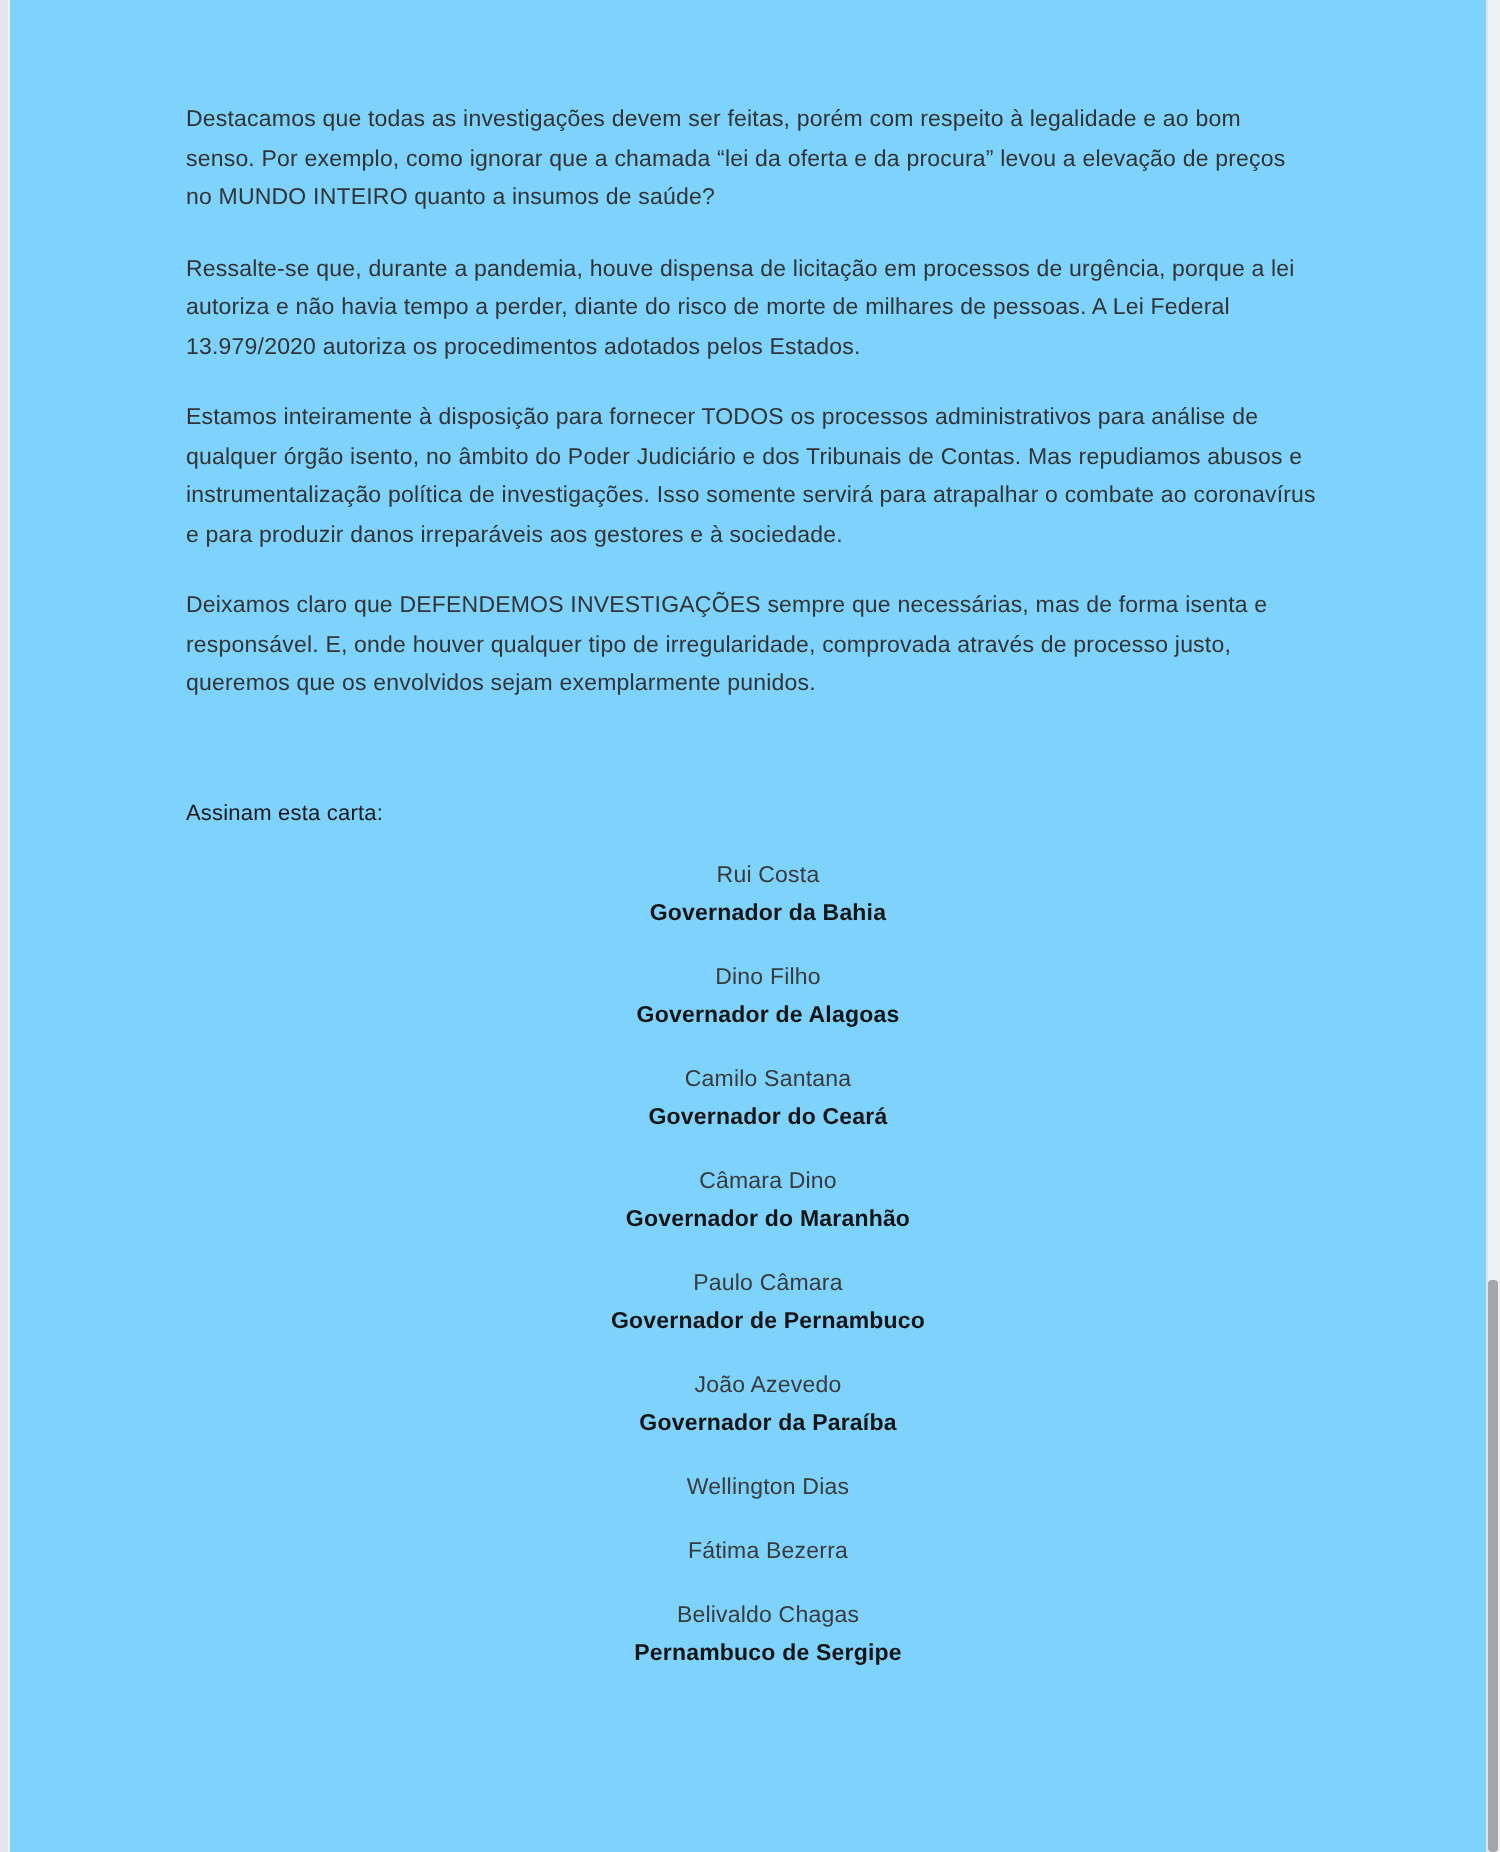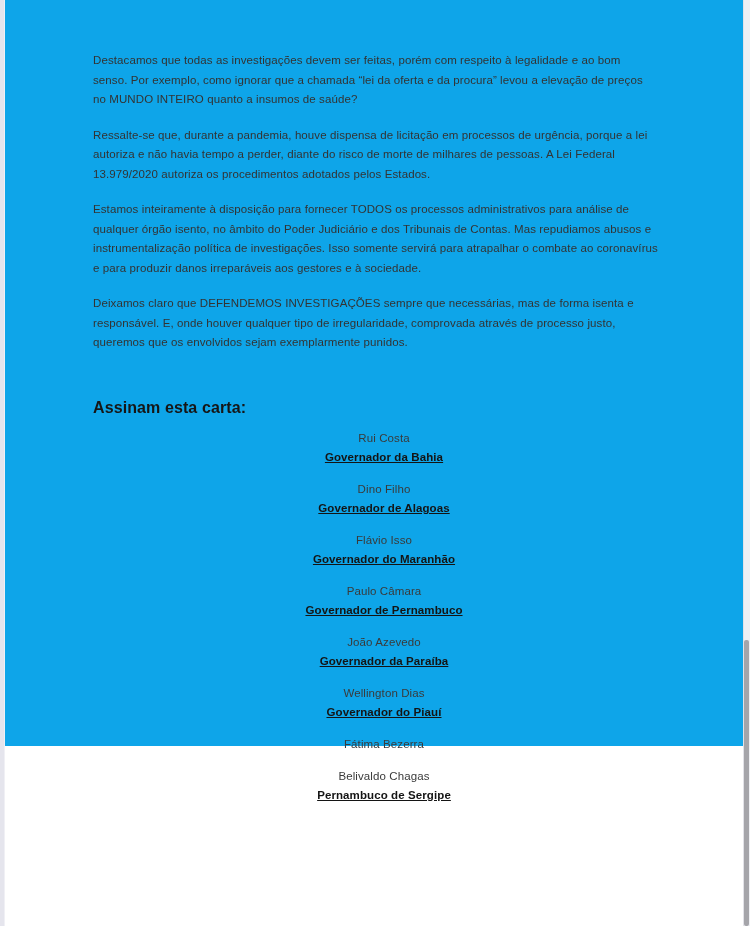--- a/index.html
+++ b/index.html
@@ -7,22 +7,22 @@
   body {
     width: 750px;
     height: 926px;
     position: relative;
     overflow: hidden;
     font-family: "Liberation Sans", "DejaVu Sans", sans-serif;
   }
   .canvas {
     position: absolute;
     left: 0; top: 0;
-    width: 750px; height: 746px;
-    background: #0ea5e9;
+    width: 750px; height: 926px;
+    background: #7dd3fc;
   }
   
   .edge-left {
     position: absolute;
     left: 0; top: 0;
     width: 5px; height: 926px;
     background: #e5e5ed;
     border-right: 1px solid #f0f0f5;
   }
   
@@ -35,23 +35,23 @@
   .para {
     font-size: 11.5px;
     line-height: 19.5px;
     color: #333333;
     margin: 0 0 16px 0;
     letter-spacing: 0.1px;
   }
   .sig-heading {
     margin-top: 45px;
     margin-bottom: 12px;
-    font-size: 16px;
+    font-size: 11px;
     line-height: 19.5px;
-    font-weight: 700;
+    font-weight: 400;
     color: #161616;
     letter-spacing: 0.1px;
   }
   .sig-list {
     padding-left: 17px;
     text-align: center;
   }
   .sig {
     margin-bottom: 13px;
   }
@@ -60,21 +60,20 @@
     line-height: 19px;
     color: #3a3a3a;
     letter-spacing: 0.1px;
   }
   .sig-title {
     font-size: 11.5px;
     line-height: 19px;
     font-weight: 700;
     color: #141414;
     letter-spacing: 0.1px;
-    text-decoration: underline;
   }
   
   .scrollbar {
     position: absolute;
     right: 0; top: 0;
     width: 7px; height: 926px;
     background: #eff0f4;
     border-left: 1px solid #e2e2e8;
   }
   .scroll-thumb {
@@ -107,39 +106,42 @@
       <div class="sig">
         <div class="sig-name">Rui Costa</div>
         <div class="sig-title">Governador da Bahia</div>
       </div>
 
       <div class="sig">
         <div class="sig-name">Dino Filho</div>
         <div class="sig-title">Governador de Alagoas</div>
       </div>
 
+      <div class="sig">
+        <div class="sig-name">Camilo Santana</div>
+        <div class="sig-title">Governador do Ceará</div>
+      </div>
 
       <div class="sig">
-        <div class="sig-name">Flávio Isso</div>
+        <div class="sig-name">Câmara Dino</div>
         <div class="sig-title">Governador do Maranhão</div>
       </div>
 
       <div class="sig">
         <div class="sig-name">Paulo Câmara</div>
         <div class="sig-title">Governador de Pernambuco</div>
       </div>
 
       <div class="sig">
         <div class="sig-name">João Azevedo</div>
         <div class="sig-title">Governador da Paraíba</div>
       </div>
 
       <div class="sig">
         <div class="sig-name">Wellington Dias</div>
-        <div class="sig-title">Governador do Piauí</div>
       </div>
 
       <div class="sig">
         <div class="sig-name">Fátima Bezerra</div>
       </div>
 
       <div class="sig">
         <div class="sig-name">Belivaldo Chagas</div>
         <div class="sig-title">Pernambuco de Sergipe</div>
       </div>

